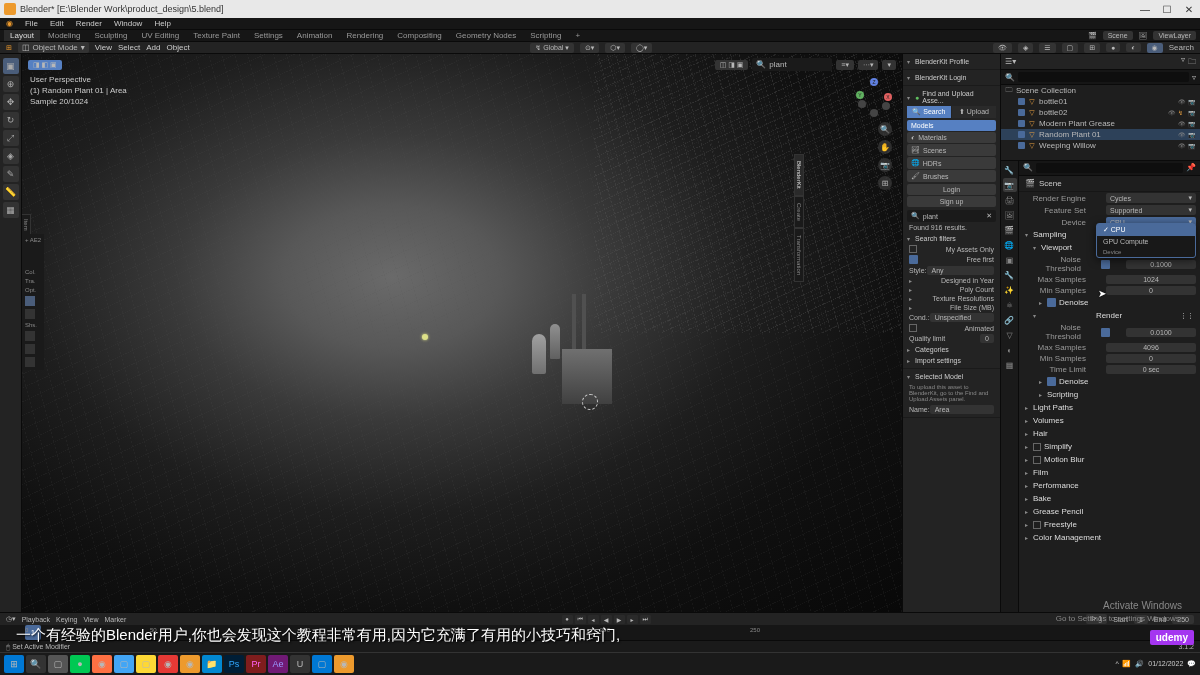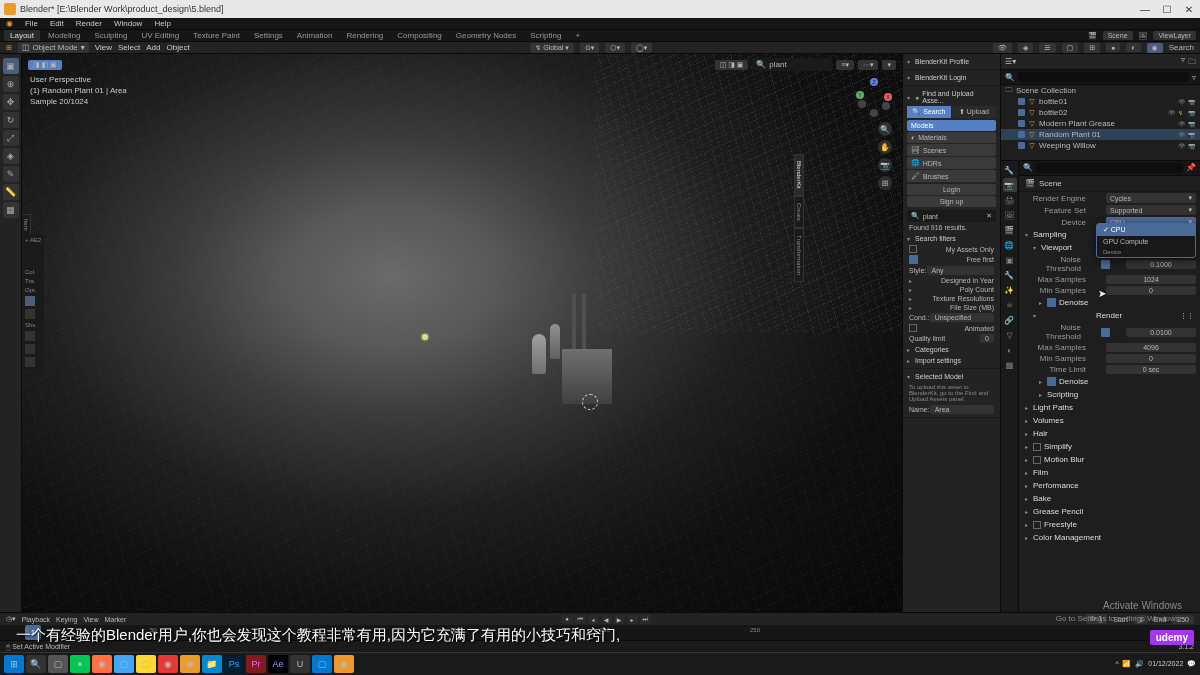--- a/index.html
+++ b/index.html
@@ -612,21 +612,21 @@
   <div class="task-icon" style="background:#555;">▢</div>
   <div class="task-icon" style="background:#00c853;">●</div>
   <div class="task-icon" style="background:#ff7043;">◉</div>
   <div class="task-icon" style="background:#42a5f5;">▢</div>
   <div class="task-icon" style="background:#fdd835;">▢</div>
   <div class="task-icon" style="background:#e53935;">◉</div>
   <div class="task-icon" style="background:#ed9a2d;">◉</div>
   <div class="task-icon" style="background:#0288d1;">📁</div>
   <div class="task-icon" style="background:#001e36;color:#31a8ff;">Ps</div>
   <div class="task-icon" style="background:#7f1d1d;color:#ff61f6;">Pr</div>
-  <div class="task-icon" style="background:#000000;color:#9999ff;">Ae</div>
+  <div class="task-icon" style="background:#701a75;color:#9999ff;">Ae</div>
   <div class="task-icon">U</div>
   <div class="task-icon" style="background:#0078d4;">▢</div>
   <div class="task-icon" style="background:#ed9a2d;">◉</div>
   <div class="task-right">
     <span>^</span>
     <span>📶</span>
     <span>🔊</span>
     <span>01/12/2022</span>
     <span>💬</span>
   </div>

